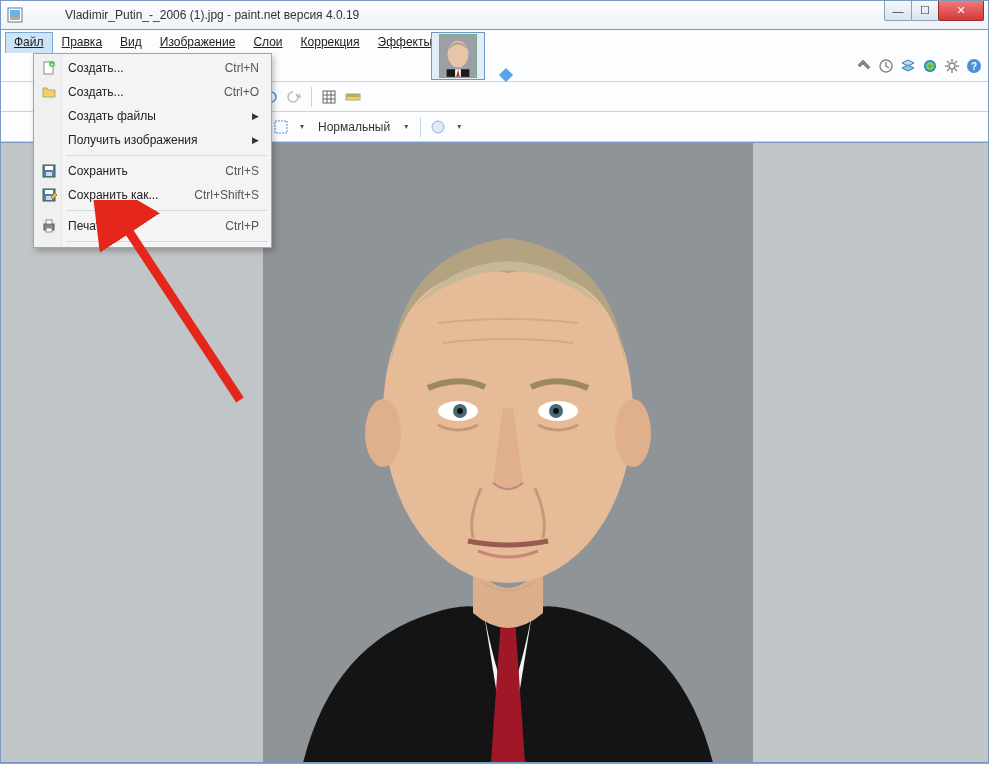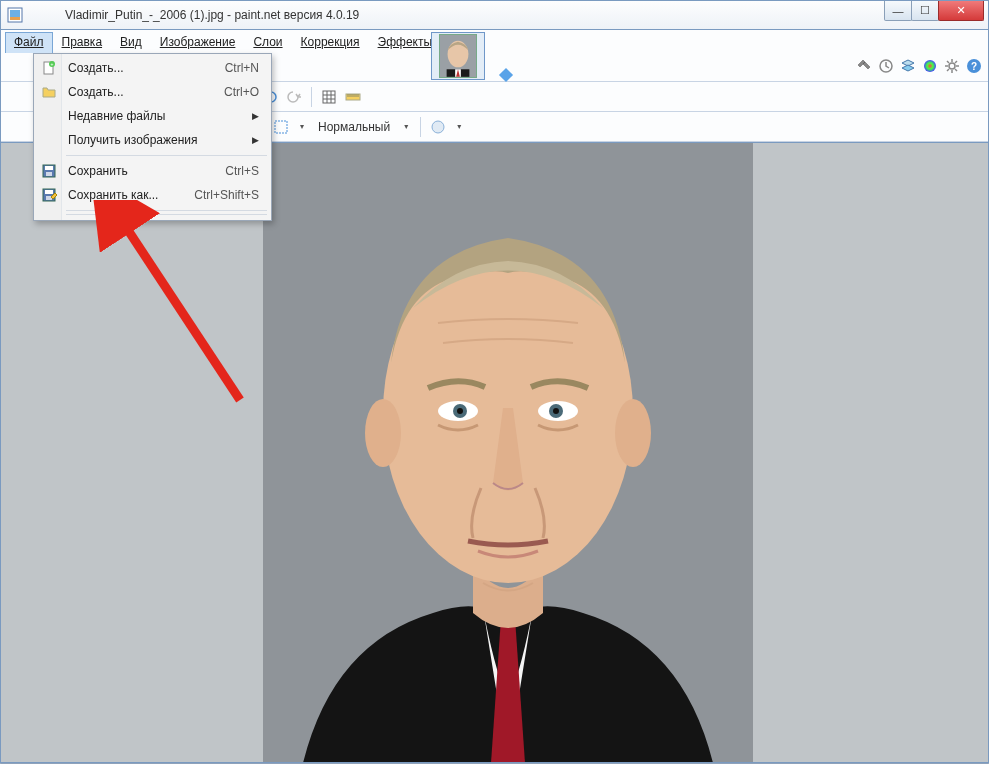--- a/index.html
+++ b/index.html
@@ -235,21 +235,21 @@
   <div class="mi-row">
     <span class="mi-ico">
         <svg viewBox="0 0 16 16">
           <path d="M2 4 h4 l1 2 h7 v7 h-12 z" fill="#f5d060" stroke="#aa8"></path>
         </svg>
       </span>
     <span>Создать...</span>
     <span class="shortcut">Ctrl+O</span>
   </div>
   <div class="mi-row">
-    <span>Недавние файлы</span>
+    <span>Создать файлы</span>
     <span class="sub-arrow">▶</span>
   </div>
   <div class="mi-row">
     <span>Получить изображения</span>
     <span class="sub-arrow">▶</span>
   </div>
   <div class="mi-sep"></div>
   <div class="mi-row">
     <span class="mi-ico">
         <svg viewBox="0 0 16 16">
@@ -267,20 +267,31 @@
           <rect x="2" y="2" width="12" height="12" fill="#5a7ab0" stroke="#365"></rect>
           <rect x="4" y="3" width="8" height="4" fill="#fff"></rect>
           <rect x="5" y="9" width="6" height="4" fill="#d0d8e8"></rect>
           <path d="M10 10 l4 -4 l2 2 l-4 4 z" fill="#f5c040" stroke="#a80"></path>
         </svg>
       </span>
     <span>Сохранить как...</span>
     <span class="shortcut">Ctrl+Shift+S</span>
   </div>
   <div class="mi-sep"></div>
+  <div class="mi-row">
+    <span class="mi-ico">
+        <svg viewBox="0 0 16 16">
+          <rect x="3" y="6" width="10" height="6" fill="#888" stroke="#555"></rect>
+          <rect x="5" y="2" width="6" height="4" fill="#fff" stroke="#888"></rect>
+          <rect x="5" y="10" width="6" height="4" fill="#fff" stroke="#888"></rect>
+        </svg>
+      </span>
+    <span>Печать...</span>
+    <span class="shortcut">Ctrl+P</span>
+  </div>
   <div class="mi-sep"></div>
 </div>
 
 <div class="canvas-area">
   <div class="canvas-img">
     <svg class="portrait face-svg" viewBox="0 0 490 620">
       <rect width="490" height="620" fill="#8f9499"></rect>
 
       <path d="M40 620 Q70 500 170 470 Q200 460 220 465 L270 465 Q290 460 320 470 Q420 500 450 620 Z" fill="#141414"></path>
 

